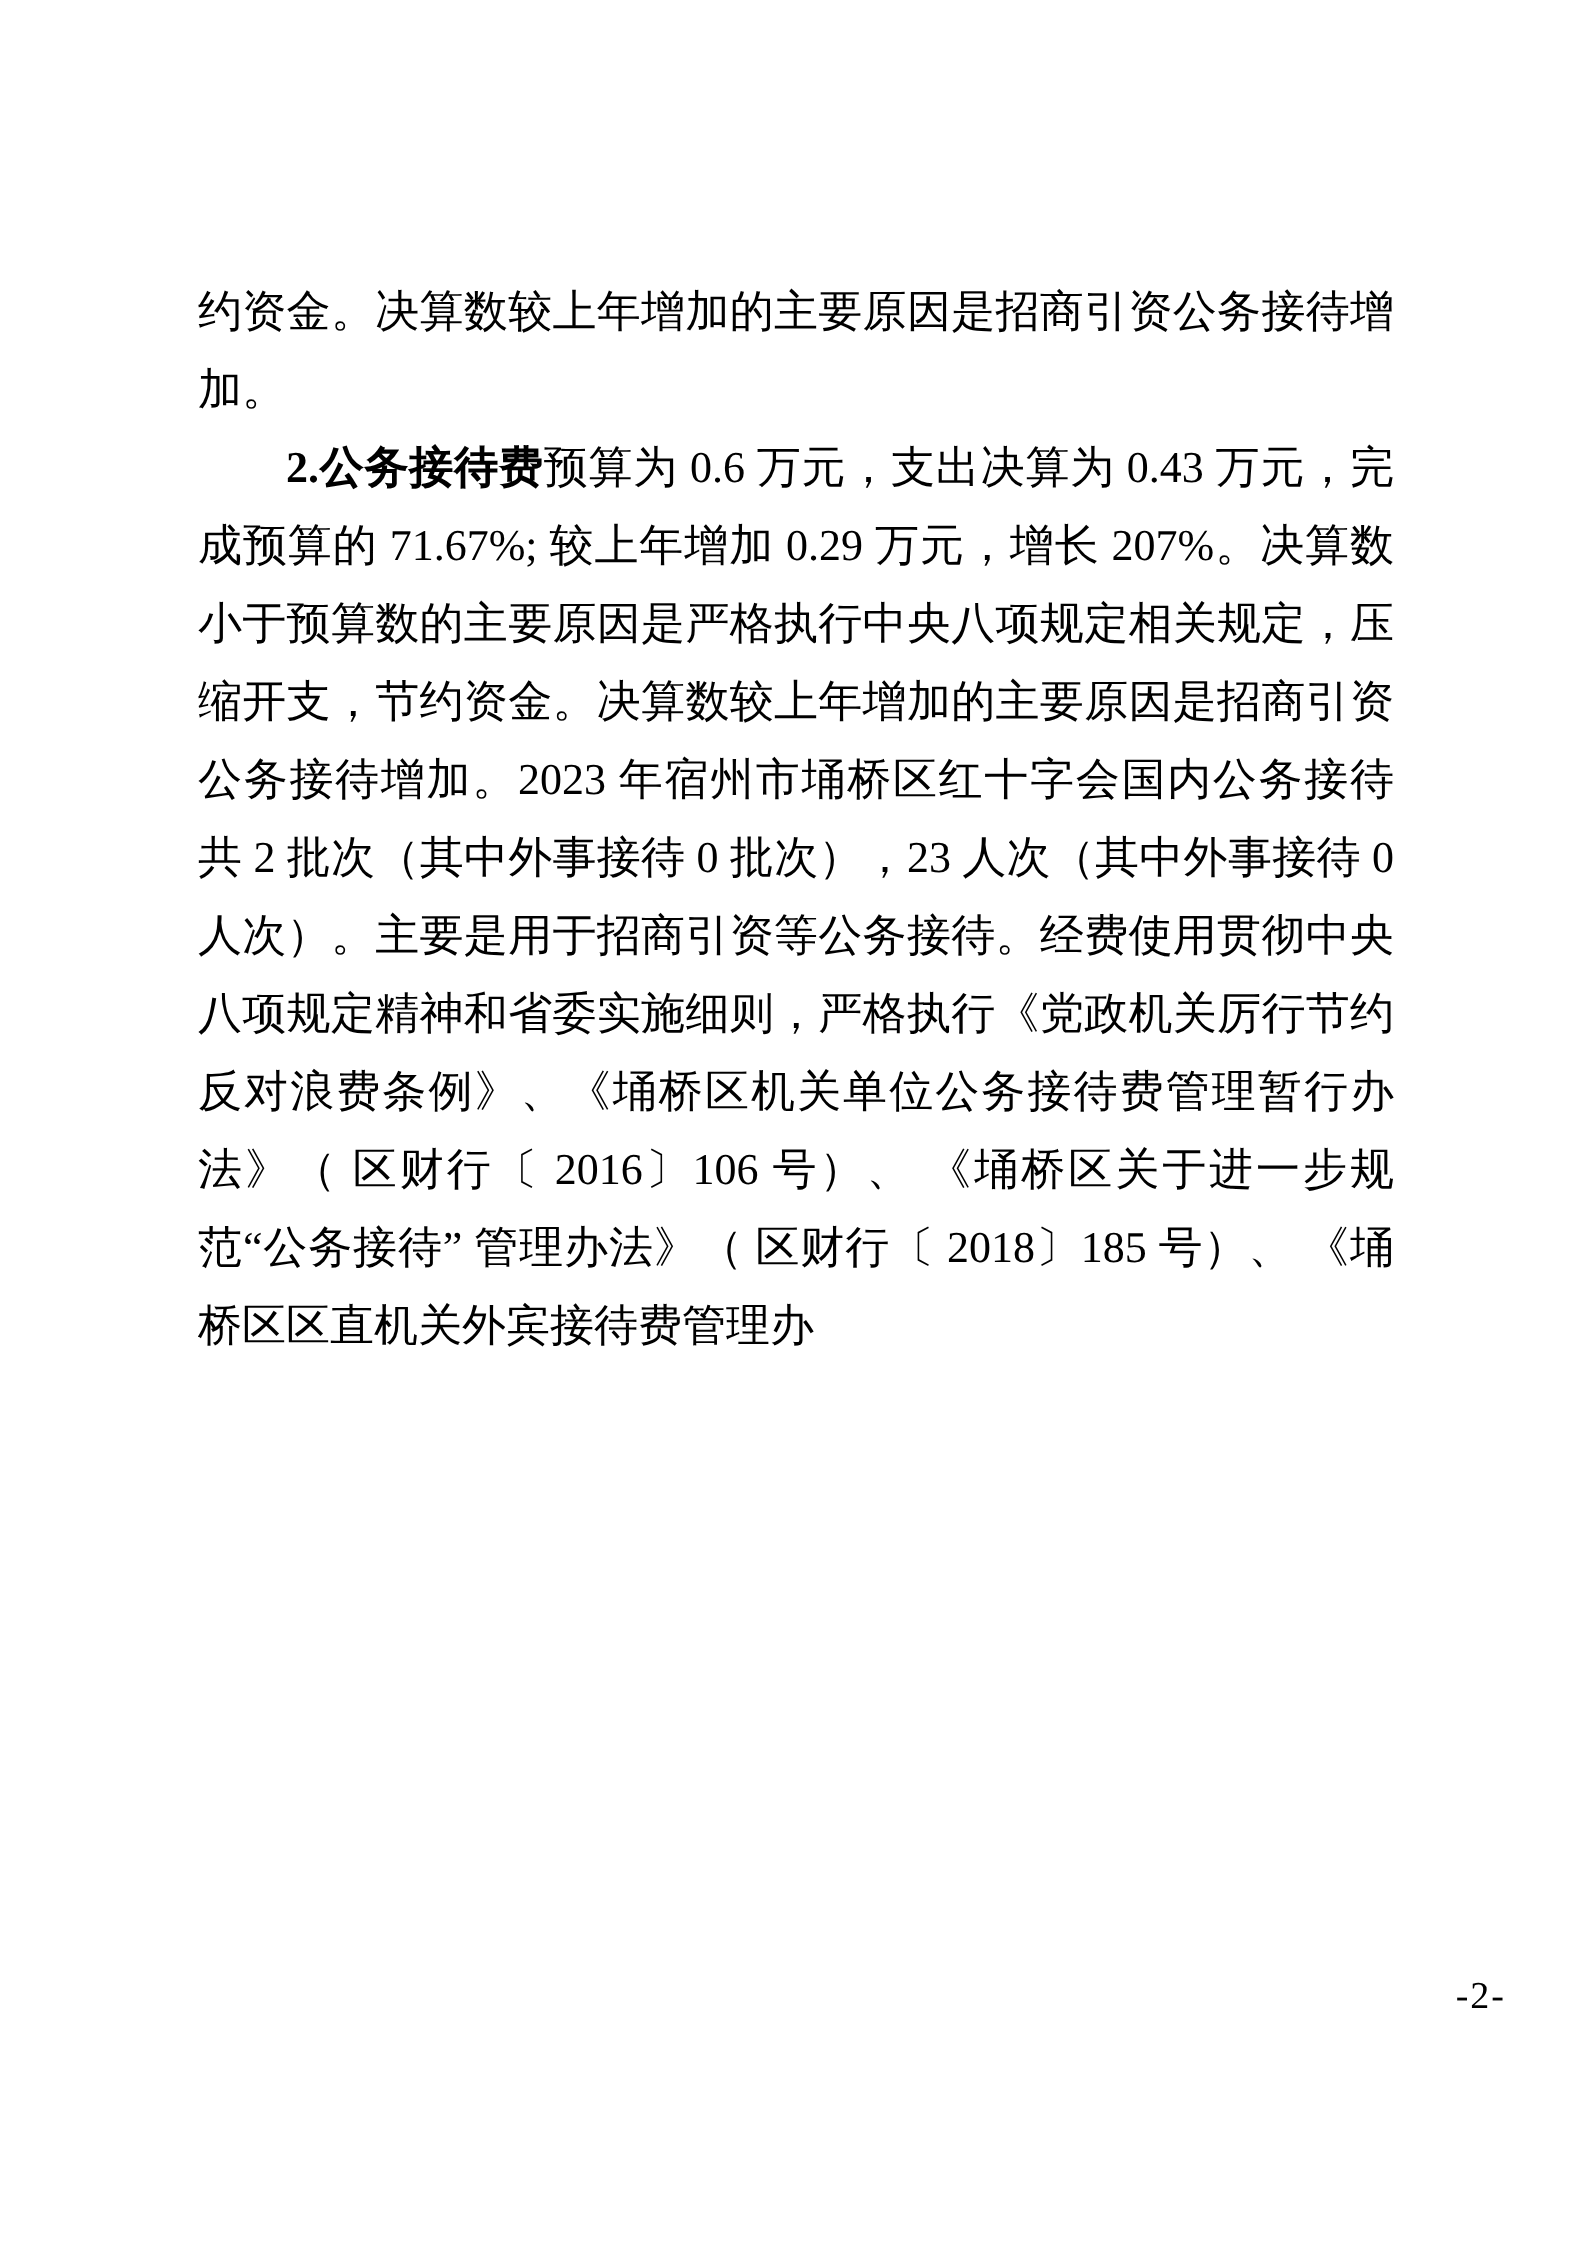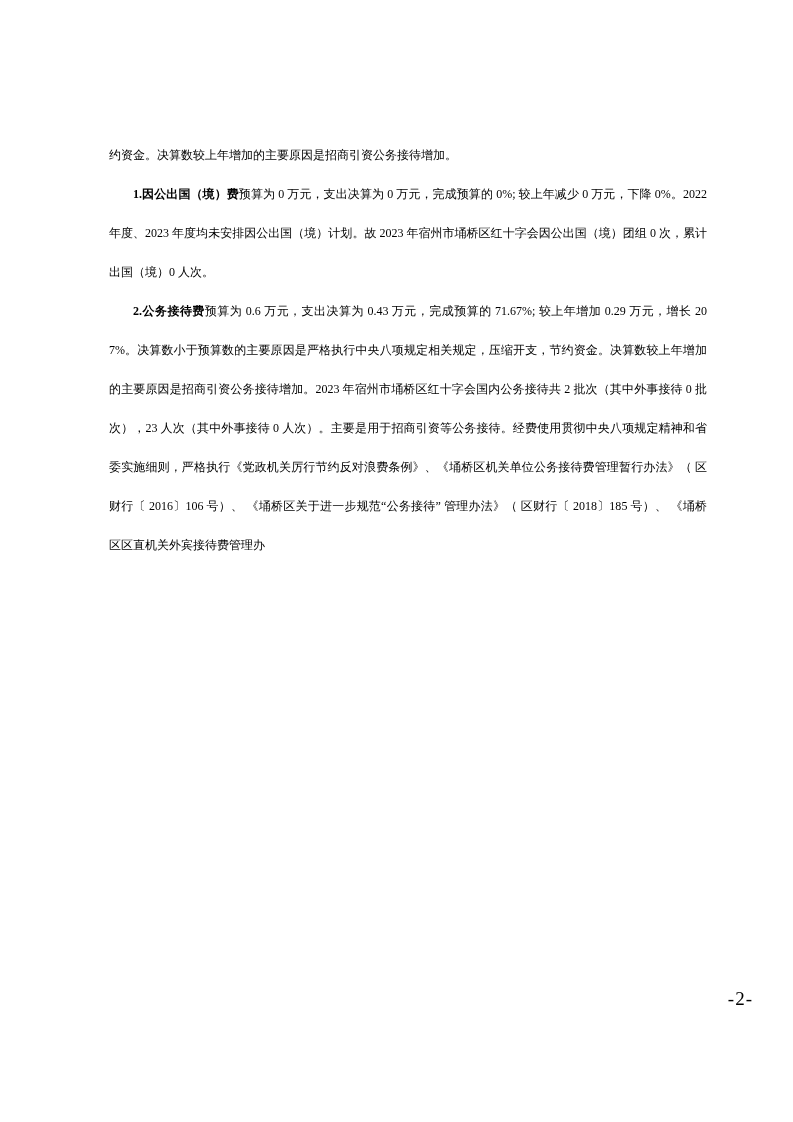--- a/index.html
+++ b/index.html
@@ -11,24 +11,24 @@
   }
   .page {
     position: relative;
     width: 793px;
     height: 1122px;
     background: #ffffff;
     overflow: hidden;
   }
   .content {
     position: absolute;
-    left: 109px;
+    left: 99px;
     top: 136px;
     width: 598px;
-    font-size: 12px;
+    font-size: 22px;
     line-height: 39px;
     color: #000000;
   }
   p.para {
     text-align: justify;
     word-break: break-all;
   }
   p.para.indent {
     text-indent: 2em;
   }
@@ -44,17 +44,16 @@
     color: #000000;
     letter-spacing: 1px;
   }
 </style>
 </head>
 <body>
 
 <div class="page">
   <div class="content" id="doc-body">
       <p class="para"><span>约资金。决算数较上年增加的主要原因是招商引资公务接待增加。</span></p>
-      <p class="para indent"><span class="bold">1.因公出国（境）费</span><span>预算为 0 万元，支出决算为 0 万元，完成预算的 0%; 较上年减少 0 万元，下降 0%。2022 年度、2023 年度均未安排因公出国（境）计划。故 2023 年宿州市埇桥区红十字会因公出国（境）团组 0 次，累计出国（境）0 人次。</span></p>
       <p class="para indent"><span class="bold">2.公务接待费</span><span>预算为 0.6 万元，支出决算为 0.43 万元，完成预算的 71.67%; 较上年增加 0.29 万元，增长 207%。决算数小于预算数的主要原因是严格执行中央八项规定相关规定，压缩开支，节约资金。决算数较上年增加的主要原因是招商引资公务接待增加。2023 年宿州市埇桥区红十字会国内公务接待共 2 批次（其中外事接待 0 批次），23 人次（其中外事接待 0 人次）。主要是用于招商引资等公务接待。经费使用贯彻中央八项规定精神和省委实施细则，严格执行《党政机关厉行节约反对浪费条例》、《埇桥区机关单位公务接待费管理暂行办法》（ 区财行〔 2016〕106 号）、 《埇桥区关于进一步规范“公务接待” 管理办法》（ 区财行〔 2018〕185 号）、 《埇桥区区直机关外宾接待费管理办</span></p>
     </div>
   <div class="page-number">-2-</div>
 </div>
 
 </body></html>

